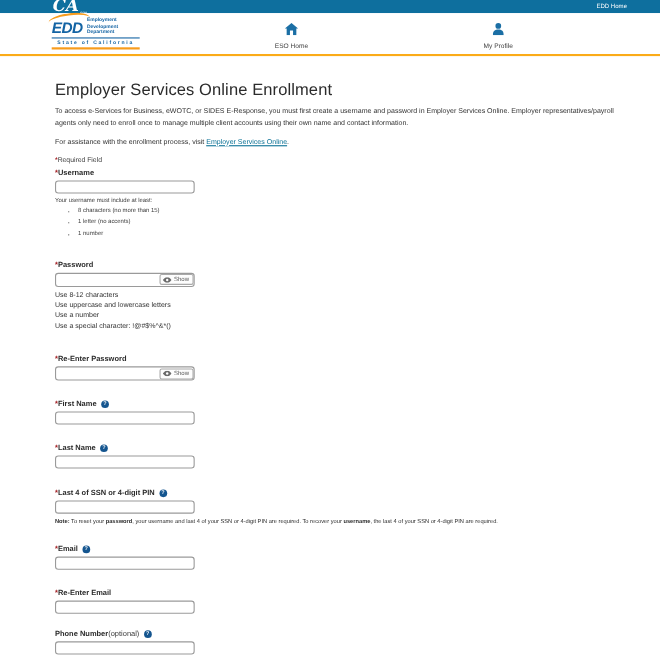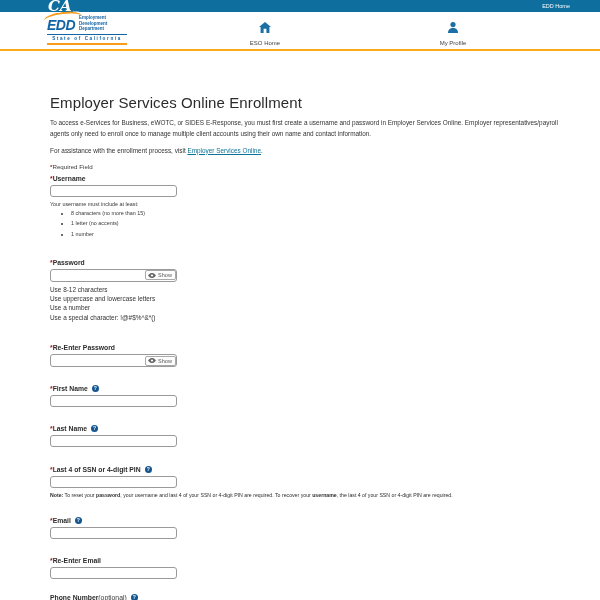--- a/index.html
+++ b/index.html
@@ -101,21 +101,21 @@
   .gold-rule {
     height: 2px;
     background: #fbab18;
     border: none;
   }
 
   
   .content { padding: 0 40px 0 50px; }
 
   .page-title {
-    margin-top: 43px;
+    margin-top: 22px;
     font-size: 15px;
     font-weight: 400;
     color: #2b2b2b;
     letter-spacing: 0.1px;
   }
   .intro {
     margin-top: 7px;
     font-size: 6.4px;
     line-height: 10.8px;
     color: #333;

